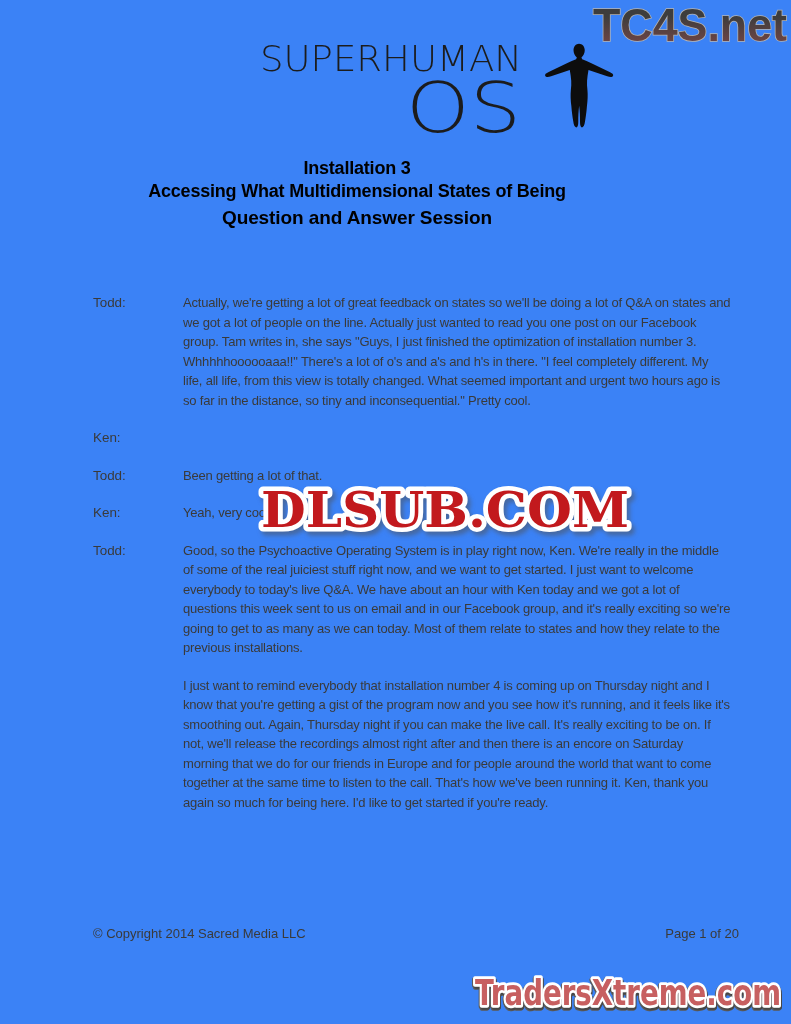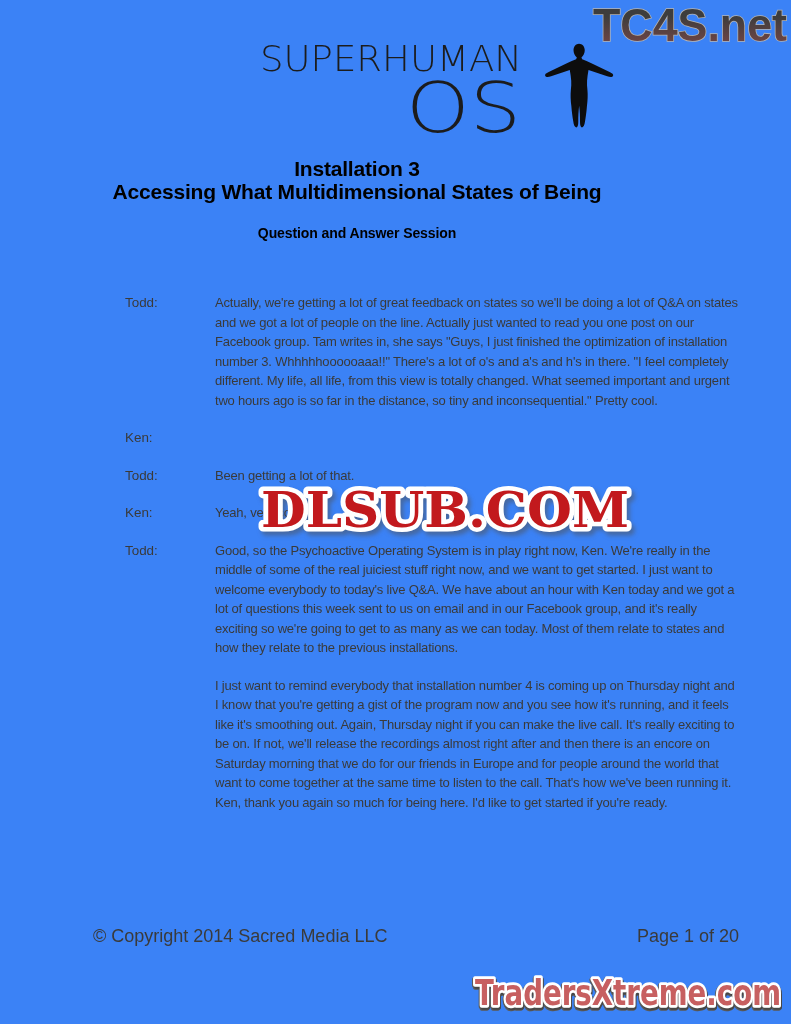--- a/index.html
+++ b/index.html
@@ -5,29 +5,29 @@
   html,body{margin:0;padding:0;}
   body{
     width:791px;height:1024px;background:#ffffff;overflow:hidden;position:relative;
     font-family:"Liberation Sans", sans-serif;
   }
   .page{position:absolute;inset:0;background:#3b82f6;}
   .logo-svg{position:absolute;left:255px;top:38px;}
   .figure-svg{position:absolute;left:543px;top:43px;}
   .wm-tc4s{position:absolute;top:0;right:1px;}
   .titles{position:absolute;top:157px;left:17px;width:680px;text-align:center;color:#000;}
-  .title-line{font-size:21px;font-weight:bold;line-height:23px;letter-spacing:-0.2px;}
-  .subtitle{font-size:14px;font-weight:bold;margin-top:22px;letter-spacing:-0.1px;}
+  .title-line{font-size:18px;font-weight:bold;line-height:23px;letter-spacing:-0.2px;}
+  .subtitle{font-size:19px;font-weight:bold;margin-top:4px;letter-spacing:-0.1px;}
   .transcript{position:absolute;top:293px;left:93px;width:645px;color:#3a3a3a;}
-  .entry{display:flex;margin-bottom:18px;margin-left:32px;}
+  .entry{display:flex;margin-bottom:18px;}
   .speaker{flex:0 0 90px;width:90px;font-size:13.4px;line-height:19.5px;}
   .text{width:548px;font-size:13px;line-height:19.5px;letter-spacing:-0.2px;}
   .footer{
     position:absolute;top:926px;left:93px;width:646px;display:flex;
-    justify-content:space-between;font-size:18px;color:#3a3a3a;
+    justify-content:space-between;font-size:13px;color:#3a3a3a;
   }
   .wm-dlsub{position:absolute;left:250px;top:480px;}
   .wm-traders{position:absolute;right:2px;bottom:7px;}
 </style>
 </head>
 <body>
 
 <div class="page">
 
   <svg class="logo-svg" width="290" height="100" viewBox="0 0 290 100">

